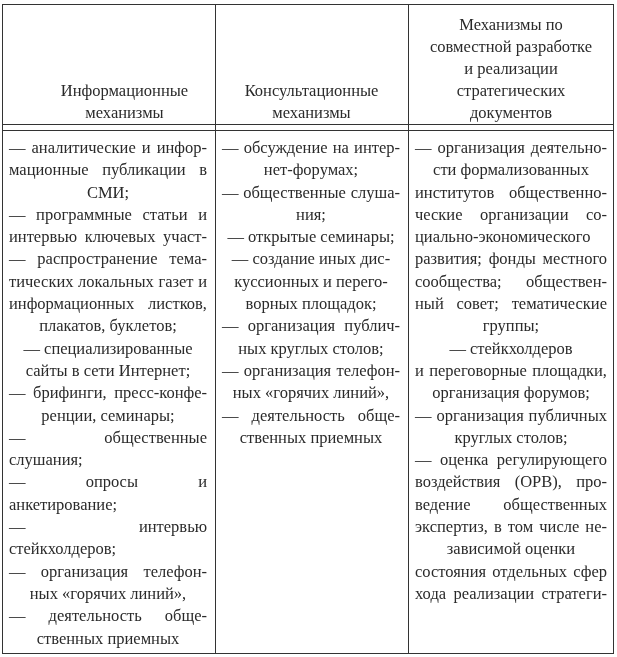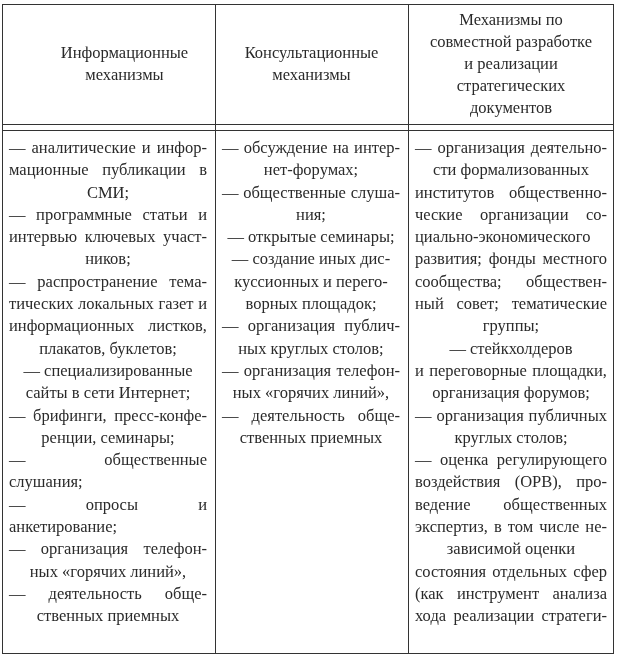--- a/index.html
+++ b/index.html
@@ -2,21 +2,21 @@
 <html><head>
   <meta charset="utf-8">
   <style>
     html, body { margin: 0; padding: 0; background: #ffffff; }
     body { width: 617px; height: 657px; position: relative; overflow: hidden;
            font-family: "Liberation Serif", "DejaVu Serif", serif; color: #2a2a2a; }
     .frame { position: absolute; left: 2px; top: 4px; width: 612px; height: 650px;
              border: 1.5px solid #333; box-sizing: border-box; }
     .vline { position: absolute; top: 4px; height: 650px; width: 0; border-left: 1.5px solid #333; }
     .hline { position: absolute; left: 2px; width: 612px; height: 0; border-top: 1.5px solid #333; }
-    .head { position: absolute; top: 4px; height: 120px; display: flex; align-items: center;
+    .head { position: absolute; top: 4px; height: 120px; display: flex; align-items: flex-end;
             justify-content: center; text-align: center; font-size: 16.5px; line-height: 22px; }
     .head span { display: block; }
     .col { position: absolute; top: 137px; font-size: 16.5px; line-height: 22.3px; }
     .col .line { display: block; white-space: nowrap; text-align: center; }
     .col .line.just { text-align: justify; text-align-last: justify; white-space: normal; }
   </style>
 </head>
 <body>
 
 <div class="frame"></div>
@@ -46,31 +46,31 @@
     <span>документов</span>
   </div>
 </div>
 
 <div class="col" id="col0" style="left:9px;width:198px">
     <span class="line just">— аналитические и инфор-</span>
     <span class="line just">мационные публикации в</span>
     <span class="line">СМИ;</span>
     <span class="line just">— программные статьи и</span>
     <span class="line just">интервью ключевых участ-</span>
-    <span class="line">ников;</span>
     <span class="line just">— распространение тема-</span>
     <span class="line just">тических локальных газет и</span>
     <span class="line just">информационных листков,</span>
     <span class="line">плакатов, буклетов;</span>
     <span class="line">— специализированные</span>
     <span class="line">сайты в сети Интернет;</span>
     <span class="line just">— брифинги, пресс-конфе-</span>
     <span class="line">ренции, семинары;</span>
     <span class="line just">— общественные слушания;</span>
     <span class="line just">— опросы и анкетирование;</span>
+    <span class="line just">— интервью стейкхолдеров;</span>
     <span class="line just">— организация телефон-</span>
     <span class="line">ных «горячих линий»,</span>
     <span class="line just">— деятельность обще-</span>
     <span class="line">ственных приемных</span>
   </div>
 <div class="col" id="col1" style="left:222px;width:178px">
     <span class="line just">— обсуждение на интер-</span>
     <span class="line">нет-форумах;</span>
     <span class="line just">— общественные слуша-</span>
     <span class="line">ния;</span>
@@ -99,15 +99,14 @@
     <span class="line just">и переговорные площадки,</span>
     <span class="line">организация форумов;</span>
     <span class="line just">— организация публичных</span>
     <span class="line">круглых столов;</span>
     <span class="line just">— оценка регулирующего</span>
     <span class="line just">воздействия (ОРВ), про-</span>
     <span class="line just">ведение общественных</span>
     <span class="line just">экспертиз, в том числе не-</span>
     <span class="line">зависимой оценки</span>
     <span class="line just">состояния отдельных сфер</span>
-    <span class="line just">(как инструмент анализа</span>
     <span class="line just">хода реализации стратеги-</span>
   </div>
 
 </body></html>

